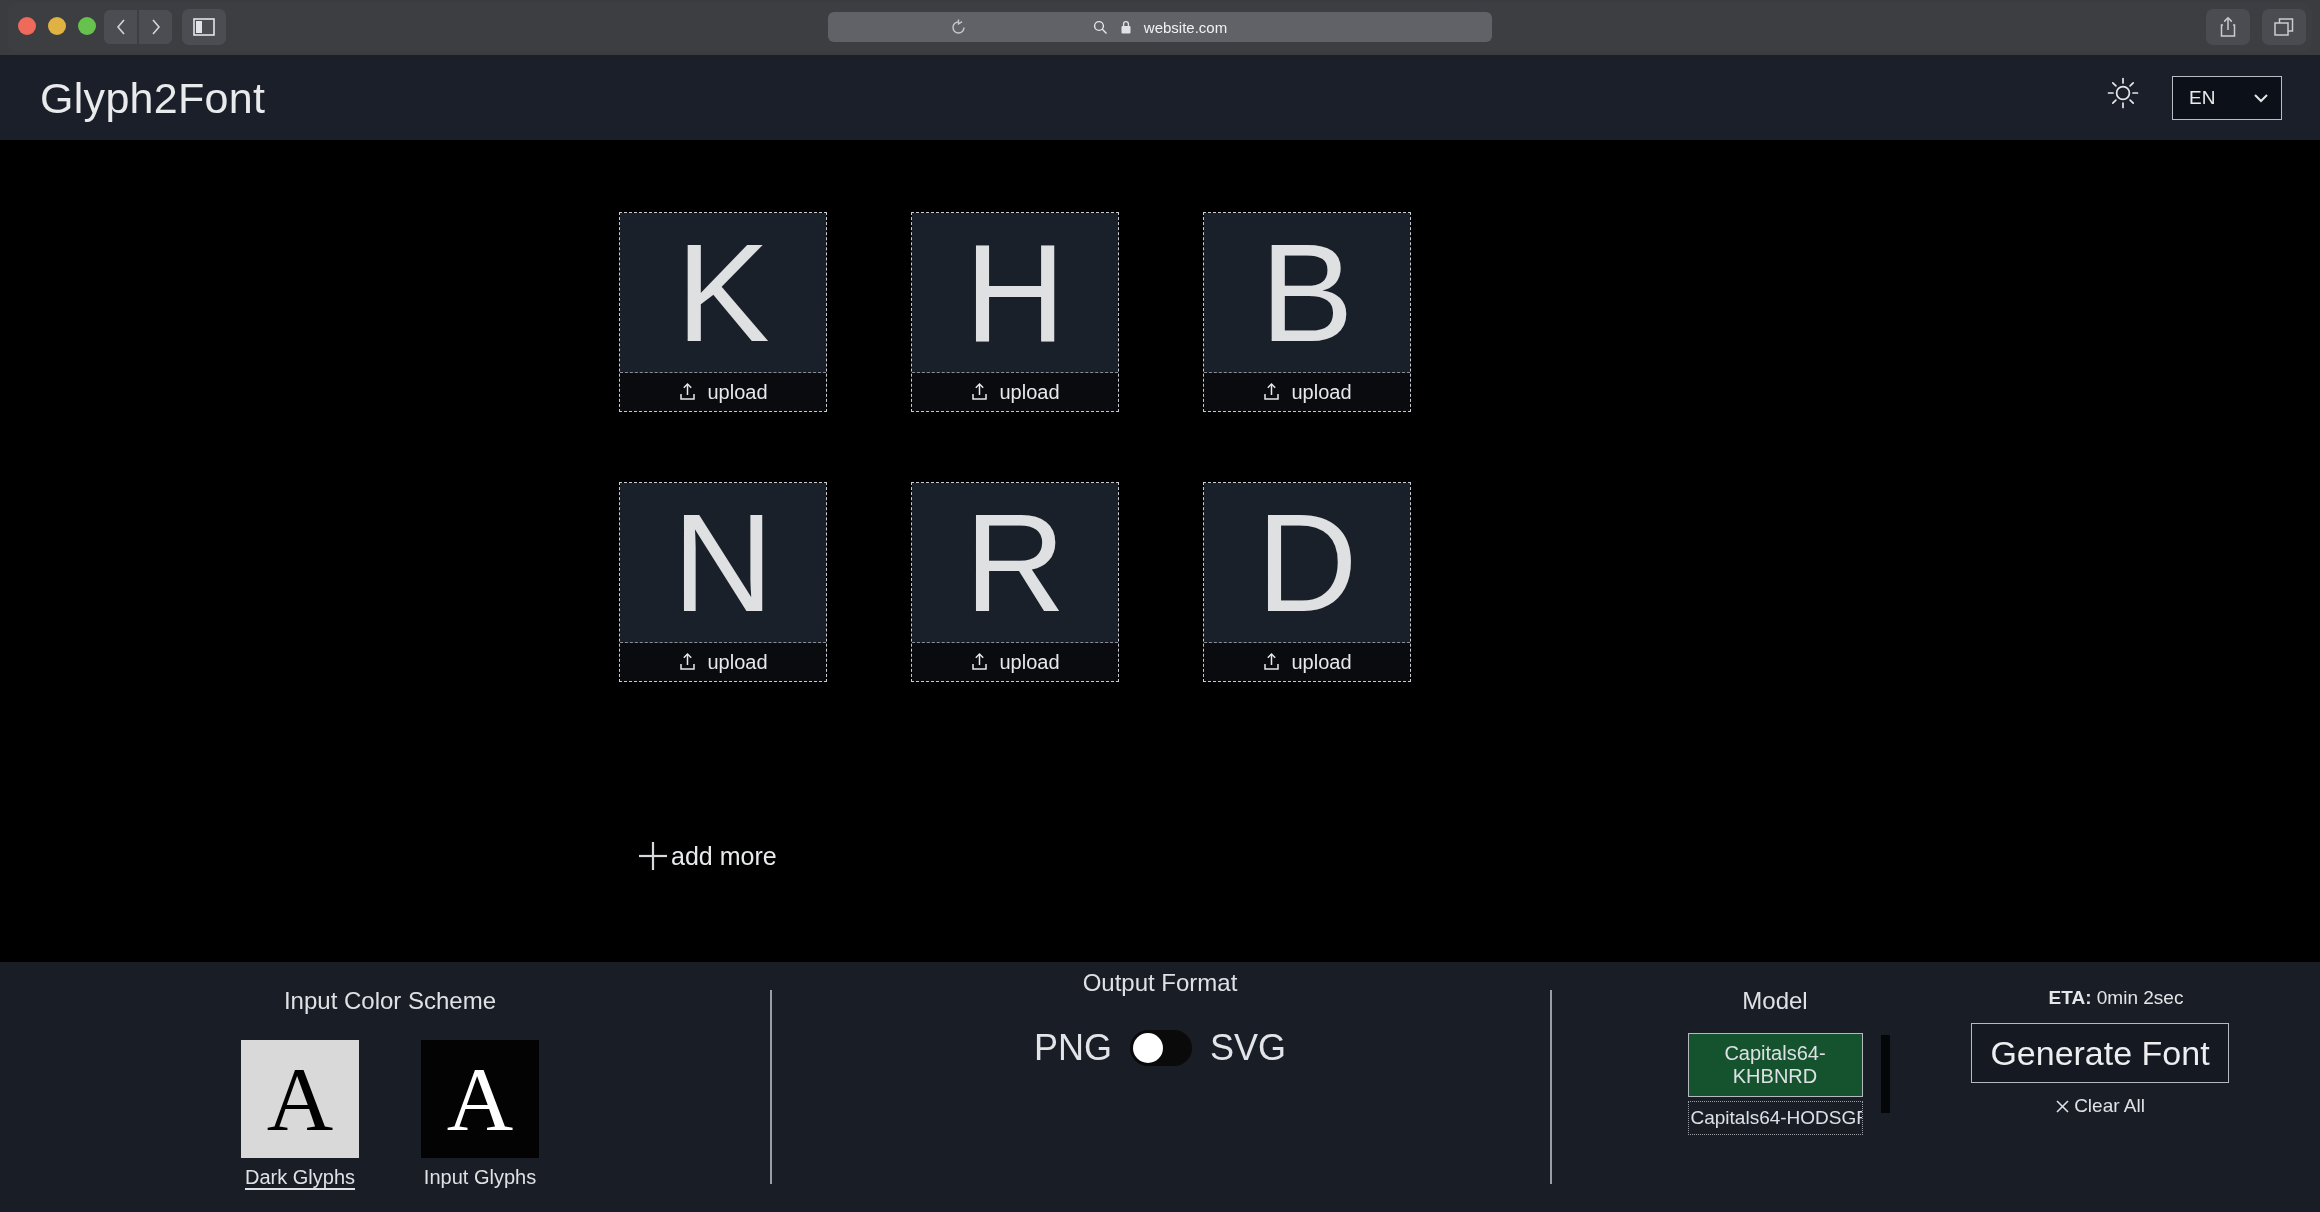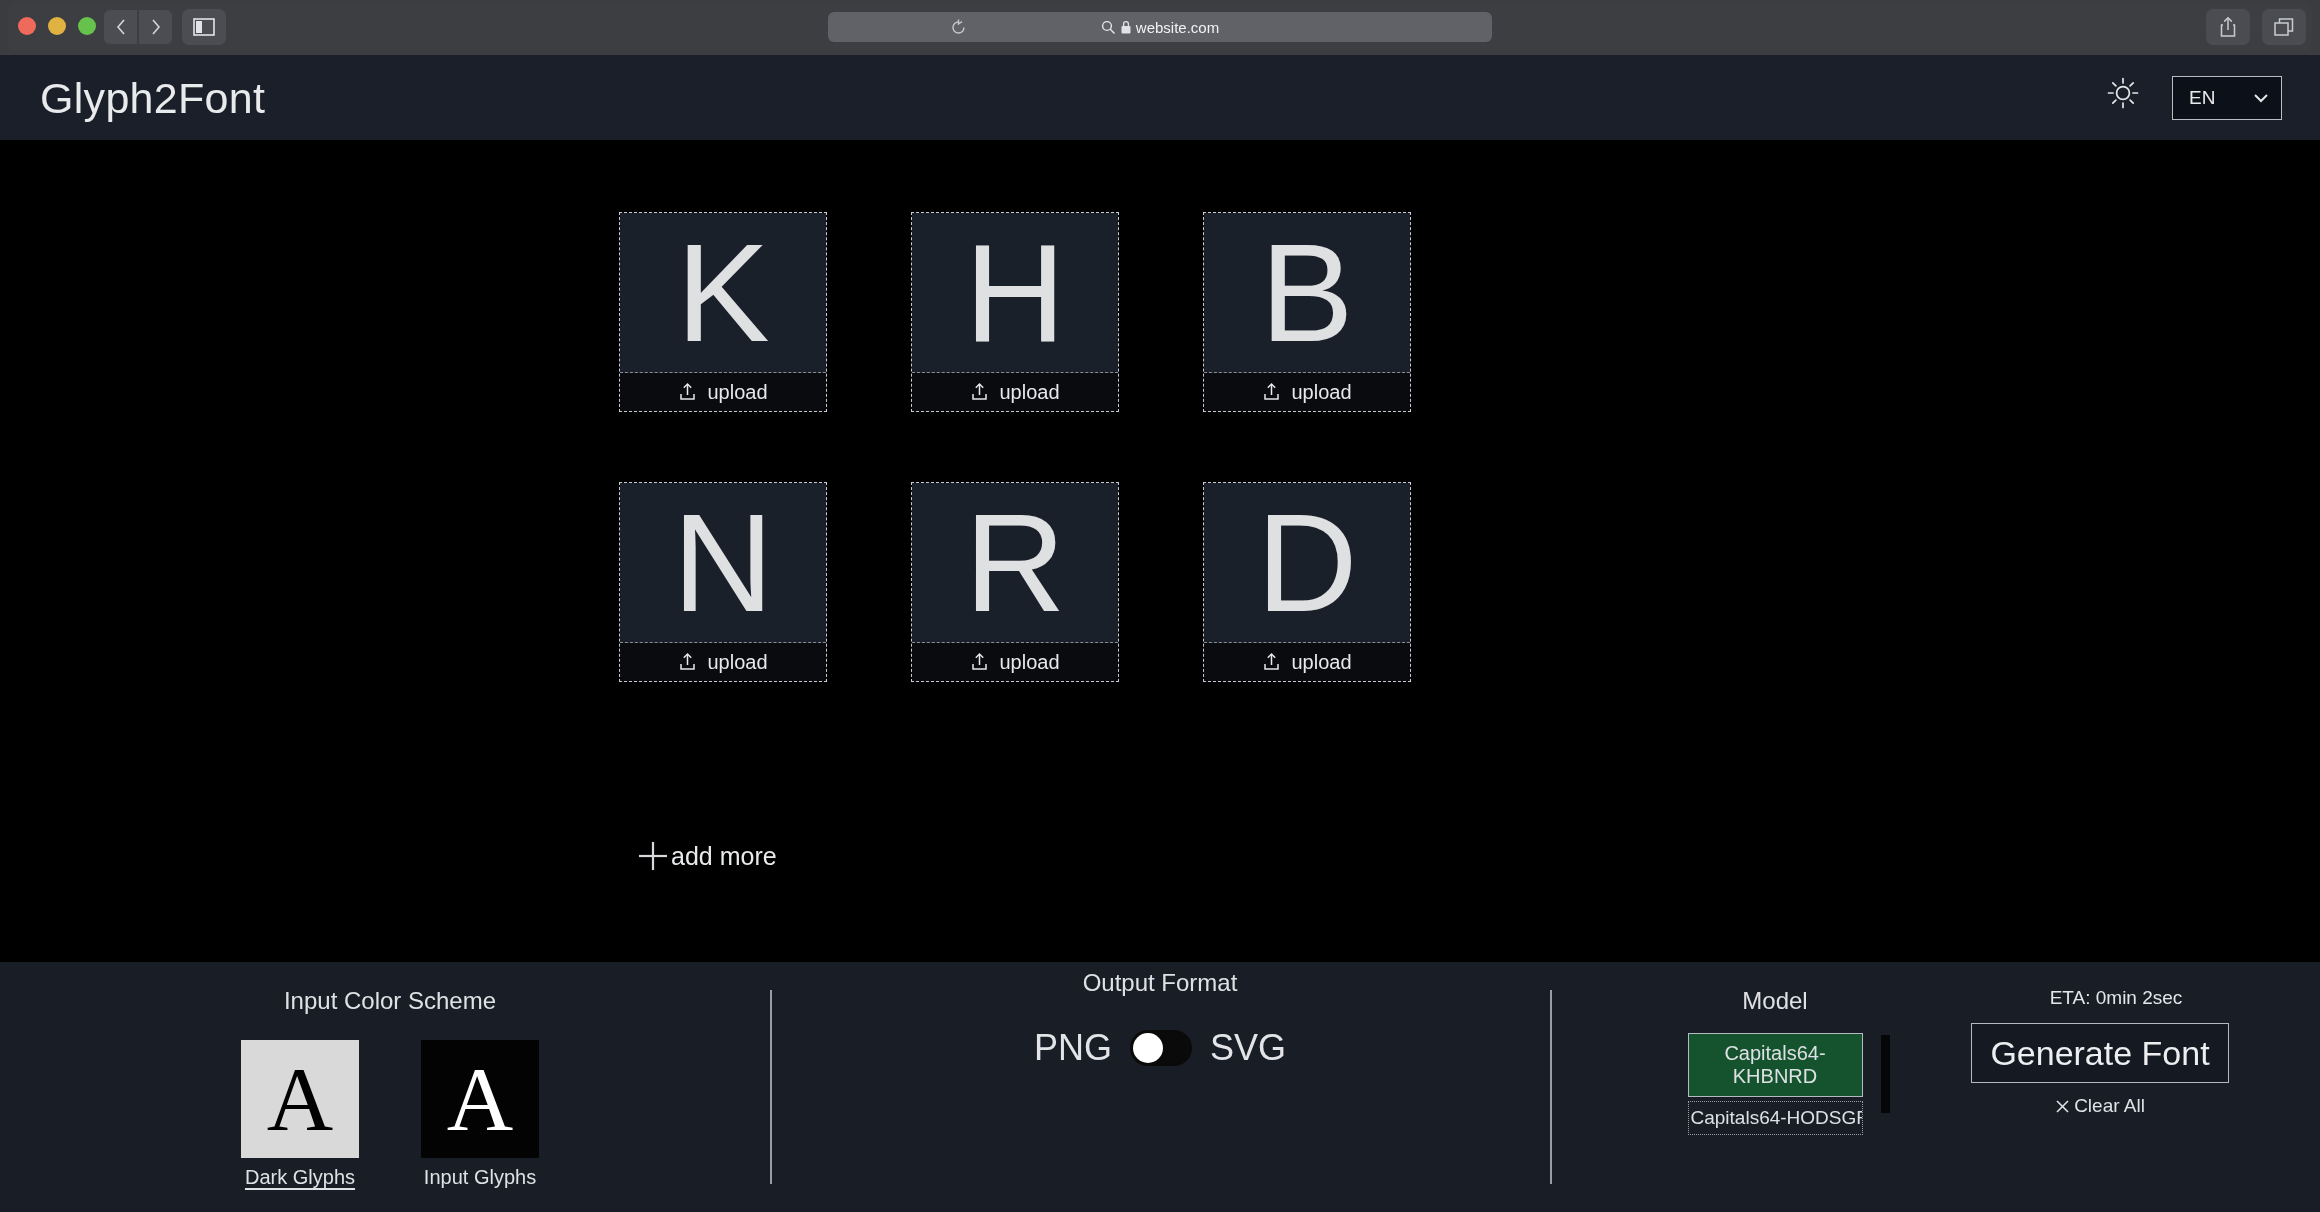--- a/index.html
+++ b/index.html
@@ -55,21 +55,21 @@
 
   .url-bar {
     position: absolute; left: 828px; top: 12px;
     width: 664px; height: 30px;
     background: #606267; border-radius: 6px;
     display: flex; align-items: center; justify-content: center;
     z-index: 3;
   }
   .url-reload { position: absolute; left: 122px; top: 7px; }
   .url-center {
-    display: flex; align-items: center; gap: 4px;
+    display: flex; align-items: center; gap: 12px;
     color: #f2f2f3; font-size: 15px;
   }
 
   .chrome-right {
     position: absolute; right: 14px; top: 9px;
     display: flex; gap: 12px; z-index: 3;
   }
   .chrome-right-btn {
     width: 44px; height: 36px;
     background: #4a4c51; border-radius: 7px;
@@ -271,21 +271,21 @@
     width: 9px; height: 78px;
     background: #050608;
   }
 
   
   .generate-section {
     position: absolute; left: 1950px; top: 25px;
     width: 300px; text-align: center;
   }
   .eta { color: #e4e6e9; font-size: 19px; }
-  .eta b { font-weight: normal; margin-left: 32px; }
+  .eta b { font-weight: bold; margin-left: 32px; }
   .generate-btn {
     margin: 14px auto 0;
     width: 258px; height: 60px;
     background: #141922;
     border: 1px solid #b6b9bf;
     display: flex; align-items: center; justify-content: center;
     color: #eceef0; font-size: 34px;
   }
   .clear-all {
     margin-top: 12px;

